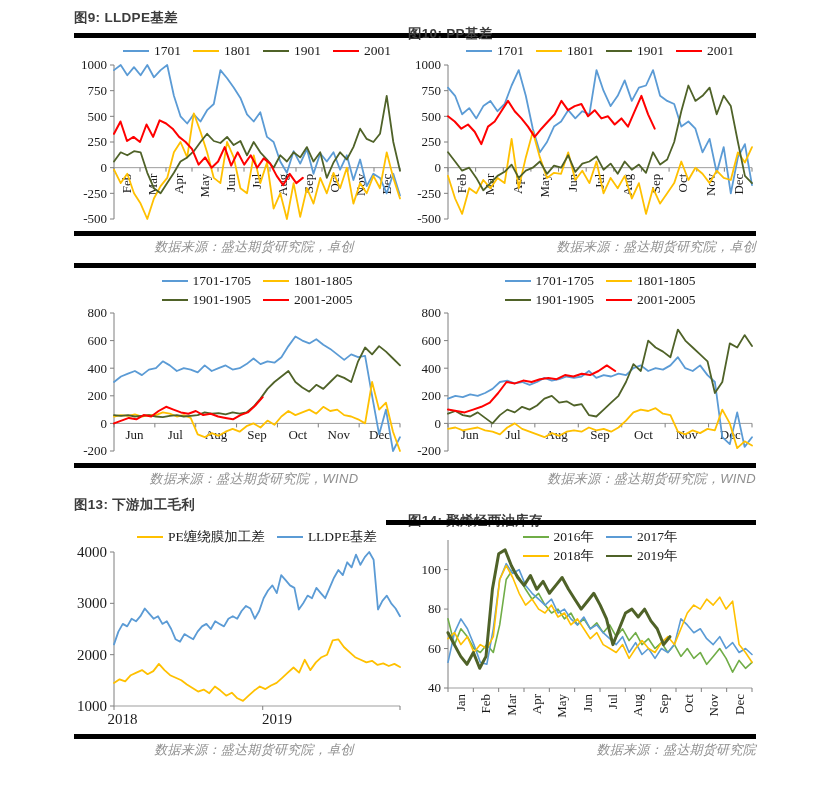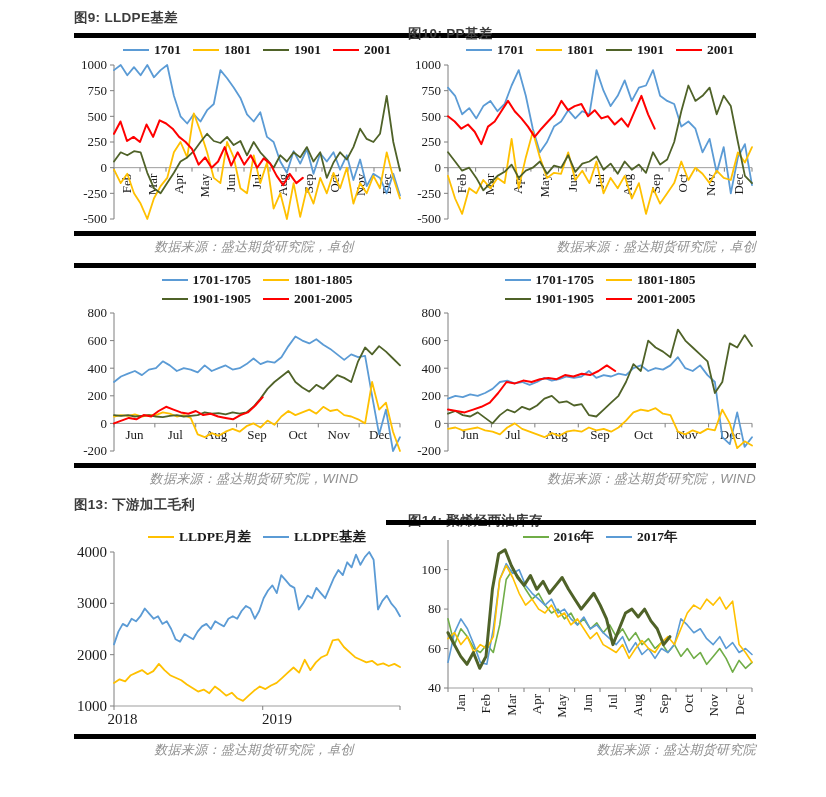--- a/index.html
+++ b/index.html
@@ -17,21 +17,21 @@
   .rule-row .rseg{flex:1;height:5px;background:#000;}
   .charts-row{display:flex;}
   .charts-row .col-l{width:330px;}
   .charts-row .col-r{width:348px;margin-left:4px;}
   .chart{position:relative;width:100%;}
   .chart.h1{height:190px;}
   .chart.h2{height:192px;}
   .chart.h3{height:206px;}
   .chart svg{position:absolute;left:0;top:0;}
   .legend{position:absolute;left:40px;right:4px;top:2px;display:flex;flex-direction:column;align-items:center;gap:1px;pointer-events:none;}
-  .legend .lrow{display:flex;gap:12px;align-items:center;height:18px;font-weight:bold;}
+  .legend .lrow{display:flex;gap:12px;align-items:flex-end;height:18px;}
   .legend .li{display:flex;align-items:center;gap:5px;}
   .legend .sw{width:26px;display:inline-block;}
   .legend .lt{font-family:"Liberation Serif","DejaVu Serif",serif;font-size:13.5px;color:#1a1a1a;white-space:nowrap;}
   .sources-row{display:flex;height:19px;align-items:center;}
   .sources-row .s-left{width:330px;text-align:center;padding-left:30px;box-sizing:border-box;}
   .sources-row .s-right{width:348px;margin-left:4px;text-align:right;}
   .source-text{font-size:13px;font-style:italic;color:#8f8f8f;letter-spacing:.3px;}
 </style>
 </head>
 <body>
@@ -352,21 +352,21 @@
               <line x1="326" y1="180" x2="326" y2="184" stroke="#7f7f7f" stroke-width="1"></line>
               <text x="48.58" y="198" text-anchor="middle" font-size="15" fill="#1a1a1a" font-family="Liberation Serif, DejaVu Serif, serif">2018</text>
               <text x="203.01999999999998" y="198" text-anchor="middle" font-size="15" fill="#1a1a1a" font-family="Liberation Serif, DejaVu Serif, serif">2019</text>
               <polyline points="40.0,156.9 45.6,153.3 51.2,155.4 56.8,149.2 62.4,146.6 68.0,144.1 73.6,148.2 79.3,145.1 84.9,137.9 90.5,144.1 96.1,149.2 101.7,151.8 107.3,154.3 112.9,158.4 118.5,162.0 124.1,165.6 129.7,163.6 135.3,167.2 140.9,160.5 146.5,164.6 152.2,169.7 157.8,166.7 163.4,172.3 169.0,174.9 174.6,169.7 180.2,164.6 185.8,160.5 191.4,163.1 197.0,159.5 202.6,156.9 208.2,151.8 213.8,146.6 219.5,141.5 225.1,146.6 230.7,133.8 236.3,144.1 241.9,136.4 247.5,131.2 253.1,128.7 258.7,114.3 264.3,113.3 269.9,121.0 275.5,126.1 281.1,131.2 286.7,133.8 292.4,136.4 298.0,134.8 303.6,138.9 309.2,137.4 314.8,140.0 320.4,137.9 326.0,141.0" fill="none" stroke="#FFC000" stroke-width="1.8" stroke-linejoin="round" stroke-linecap="round"></polyline>
               <polyline points="40.0,118.4 44.4,105.6 48.8,97.9 53.2,100.4 57.6,92.7 62.0,95.3 66.4,90.2 70.8,82.5 75.2,87.6 79.6,92.7 84.0,90.2 88.4,97.9 92.8,95.3 97.2,103.0 101.6,113.3 106.0,115.8 110.4,108.1 114.8,110.7 119.2,113.3 123.6,105.6 128.0,100.4 132.4,97.9 136.8,103.0 141.2,95.3 145.6,97.9 150.0,100.4 154.4,92.7 158.8,90.2 163.2,92.7 167.6,85.0 172.0,79.9 176.4,82.5 180.8,92.7 185.2,85.0 189.6,72.2 194.0,64.5 198.4,59.4 202.8,67.1 207.2,49.1 211.6,54.2 216.0,59.4 220.4,61.9 224.8,83.5 229.2,77.3 233.6,69.6 238.0,72.2 242.4,61.9 246.8,67.1 251.2,72.2 255.6,61.9 260.0,51.7 264.4,44.0 268.8,49.1 273.2,36.3 277.6,41.4 282.0,28.6 286.4,38.8 290.8,31.1 295.2,26.0 299.6,33.7 304.0,83.5 308.4,74.8 312.8,69.6 317.2,77.3 321.6,82.5 326.0,90.2" fill="none" stroke="#5B9BD5" stroke-width="1.8" stroke-linejoin="round" stroke-linecap="round"></polyline>
             </svg>
           <div class="legend">
               <div class="lrow">
                 <span class="li">
                   <span class="sw" style="background: rgb(255, 192, 0); height: 2px;"></span>
-                  <span class="lt">LLDPE月差</span>
+                  <span class="lt">PE缠绕膜加工差</span>
                 </span>
                 <span class="li">
                   <span class="sw" style="background: rgb(91, 155, 213); height: 2px;"></span>
                   <span class="lt">LLDPE基差</span>
                 </span>
               </div>
             </div>
         </div>
       </div>
       <div class="col-r">
@@ -416,20 +416,30 @@
               <div class="lrow">
                 <span class="li">
                   <span class="sw" style="background: rgb(112, 173, 71); height: 2px;"></span>
                   <span class="lt">2016年</span>
                 </span>
                 <span class="li">
                   <span class="sw" style="background: rgb(91, 155, 213); height: 2px;"></span>
                   <span class="lt">2017年</span>
                 </span>
               </div>
+              <div class="lrow">
+                <span class="li">
+                  <span class="sw" style="background: rgb(255, 192, 0); height: 2px;"></span>
+                  <span class="lt">2018年</span>
+                </span>
+                <span class="li">
+                  <span class="sw" style="background: rgb(79, 98, 40); height: 2.5px;"></span>
+                  <span class="lt">2019年</span>
+                </span>
+              </div>
             </div>
         </div>
       </div>
     </div>
     <div class="rule"></div>
     <div class="sources-row">
       <div class="s-left"><span class="source-text">数据来源：盛达期货研究院，卓创</span></div>
       <div class="s-right"><span class="source-text">数据来源：盛达期货研究院</span></div>
     </div>
   </div>

